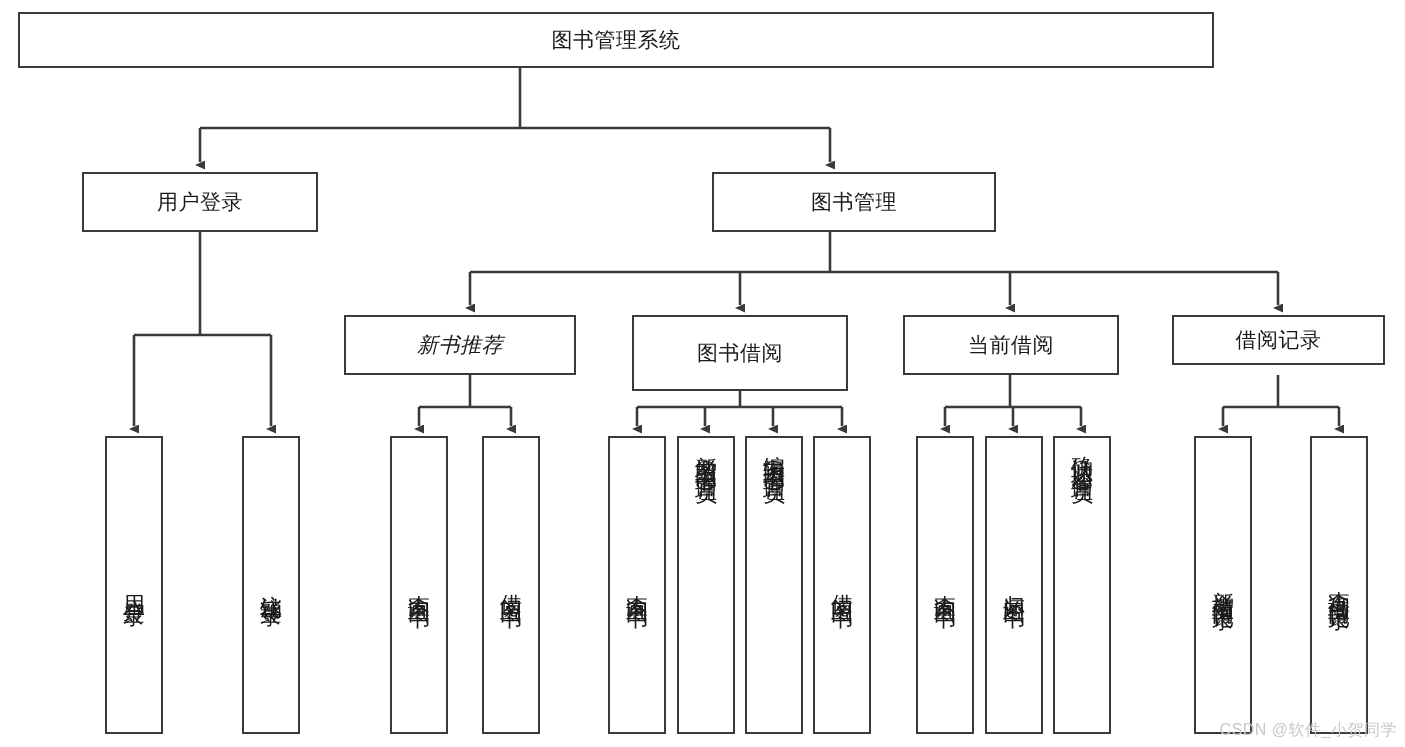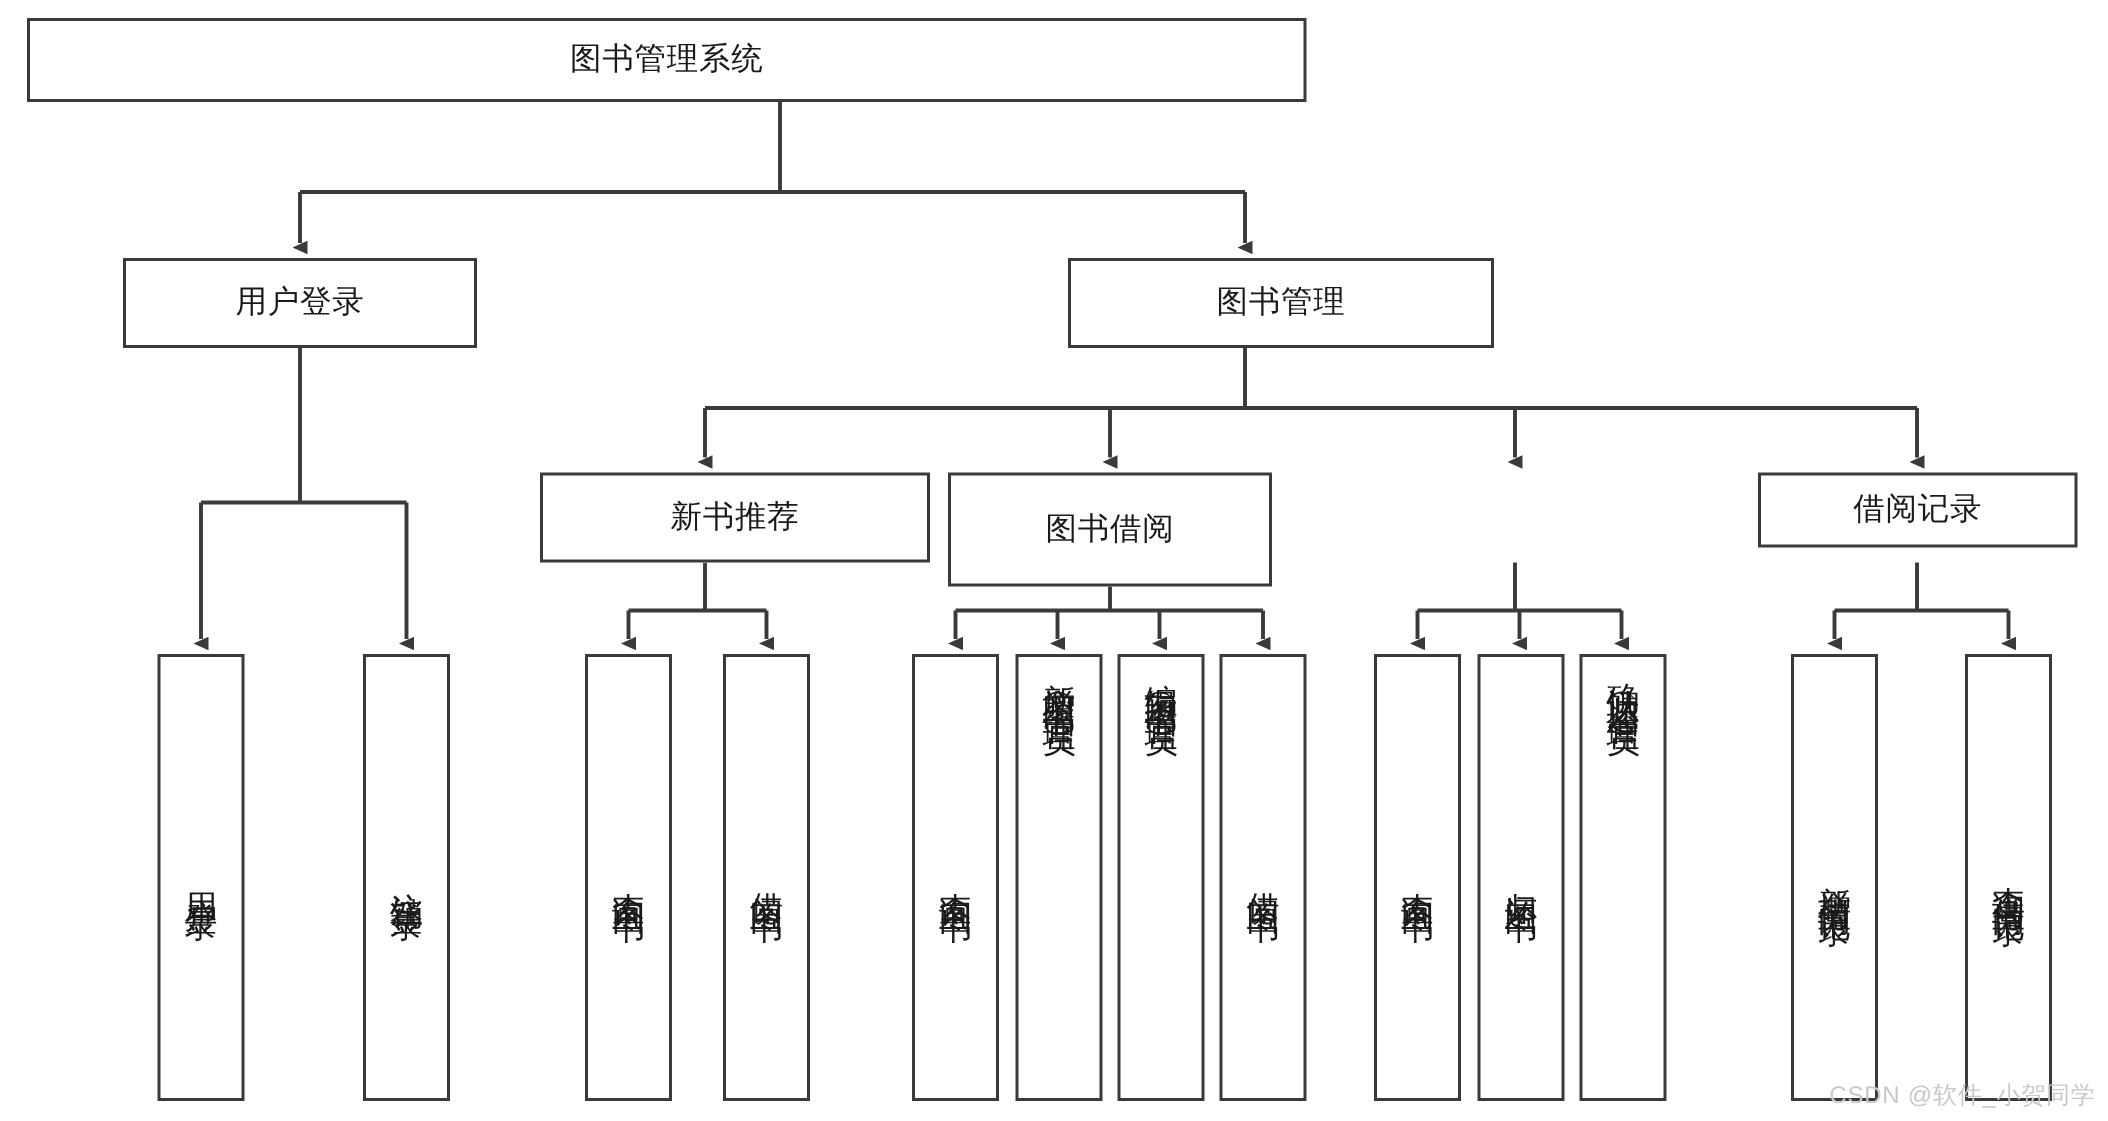--- a/index.html
+++ b/index.html
@@ -123,40 +123,43 @@
       <path d="M 1013 407 L 1013 426" marker-end="url(#arrowhead)"></path>
       <path d="M 1081 407 L 1081 426" marker-end="url(#arrowhead)"></path>
 
       <path d="M 1278 375 L 1278 407"></path>
       <path d="M 1223 407 L 1339 407"></path>
       <path d="M 1223 407 L 1223 426" marker-end="url(#arrowhead)"></path>
       <path d="M 1339 407 L 1339 426" marker-end="url(#arrowhead)"></path>
     </g>
   </svg>
 
-  <div class="node horizontal" style="left:18px; top:12px; width:853px; height:56px;">
+  <div class="node horizontal" style="left:18px; top:12px; width:1196px; height:56px;">
     <span class="node-label">图书管理系统</span>
   </div>
 
   <div class="node horizontal" style="left:82px; top:172px; width:236px; height:60px;">
     <span class="node-label">用户登录</span>
   </div>
 
   <div class="node horizontal" style="left:712px; top:172px; width:284px; height:60px;">
     <span class="node-label">图书管理</span>
   </div>
 
-  <div class="node horizontal" style="left:360px; top:315px; width:260px; height:60px;">
+  <div class="node horizontal" style="left:344px; top:315px; width:232px; height:60px;font-style:italic;">
     <span class="node-label">新书推荐</span>
   </div>
 
   <div class="node horizontal" style="left:632px; top:315px; width:216px; height:76px;">
     <span class="node-label">图书借阅</span>
   </div>
 
+  <div class="node horizontal" style="left:903px; top:315px; width:216px; height:60px;">
+    <span class="node-label">当前借阅</span>
+  </div>
 
   <div class="node horizontal" style="left:1172px; top:315px; width:213px; height:50px;">
     <span class="node-label">借阅记录</span>
   </div>
 
   <div class="node vertical centered" style="left:105px; top:436px; width:58px; height:298px;">
     <span class="node-label">用户登录</span>
   </div>
 
   <div class="node vertical centered" style="left:242px; top:436px; width:58px; height:298px;">

